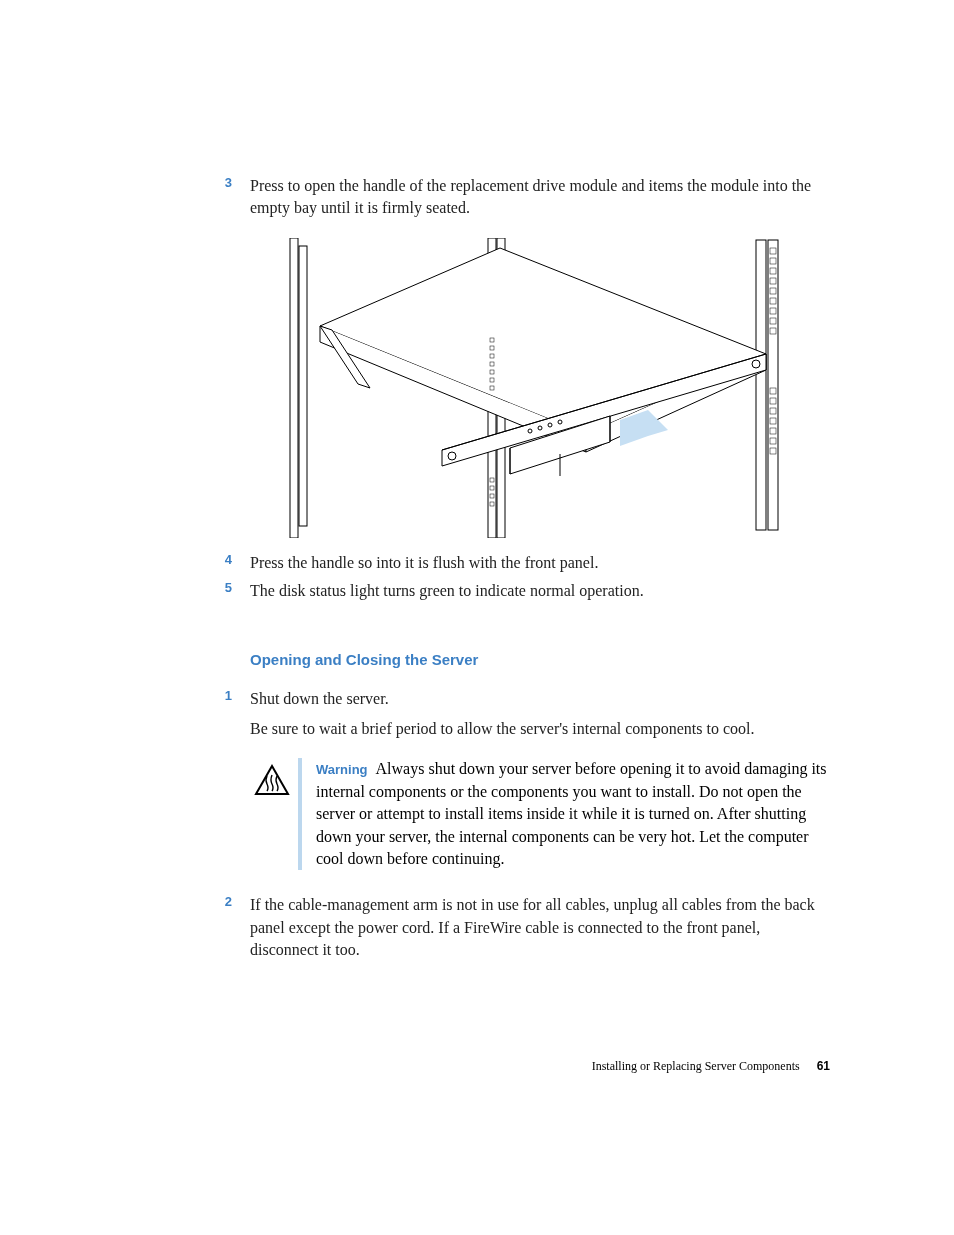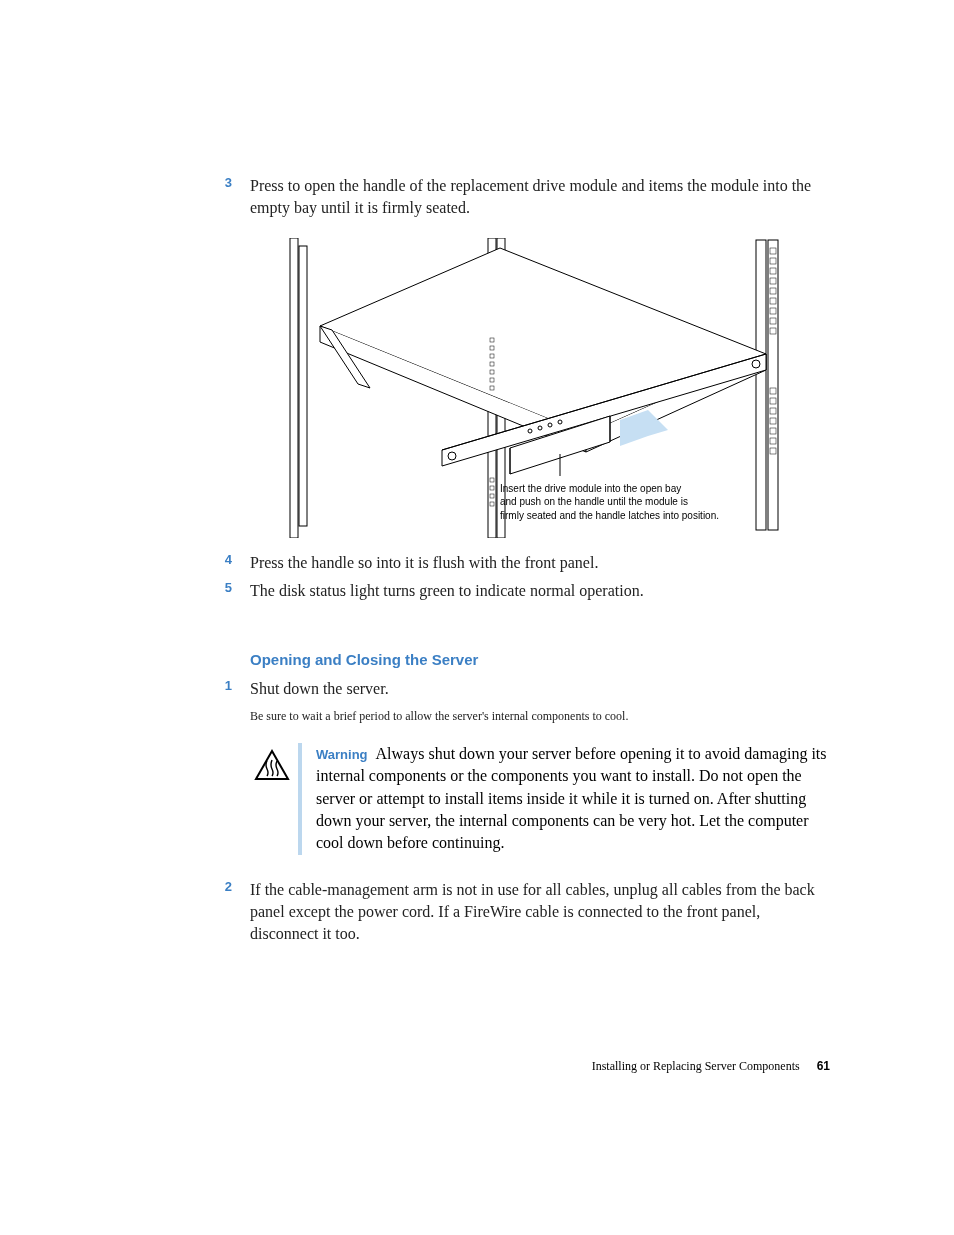--- a/index.html
+++ b/index.html
@@ -71,24 +71,24 @@
     font-weight: 700;
     font-size: 13px;
     color: #000;
   }
   .section-head {
     font-family: Arial, Helvetica, sans-serif;
     font-weight: 700;
     font-size: 15px;
     color: #3b7fc4;
     margin-top: 48px;
-    margin-bottom: 10px;
+    margin-bottom: 20px;
   }
   .sub-para {
-    font-size: 12px;
+    font-size: 16px;
     line-height: 1.4;
     margin-top: 8px;
   }
   .warning-row {
     display: flex;
     align-items: flex-start;
     margin-top: 18px;
     margin-left: 48px;
   }
   .warning-icon {
@@ -197,25 +197,20 @@
           <rect x="220" y="132" width="4" height="4"></rect>
           <rect x="220" y="140" width="4" height="4"></rect>
           <rect x="220" y="148" width="4" height="4"></rect>
           <rect x="220" y="240" width="4" height="4"></rect>
           <rect x="220" y="248" width="4" height="4"></rect>
           <rect x="220" y="256" width="4" height="4"></rect>
           <rect x="220" y="264" width="4" height="4"></rect>
         </g>
       </g>
     </svg>
-    <div class="figure-caption">
-      <div>Insert the drive module into the open bay</div>
-      <div>and push on the handle until the module is</div>
-      <div>firmly seated and the handle latches into position.</div>
-    </div>
   </div>
 
   <div class="step">
     <div class="step-num">4</div>
     <div class="step-body">Press the handle so into it is flush with the front panel.</div>
   </div>
 
   <div class="step">
     <div class="step-num">5</div>
     <div class="step-body">The disk status light turns green to indicate normal operation.</div>

